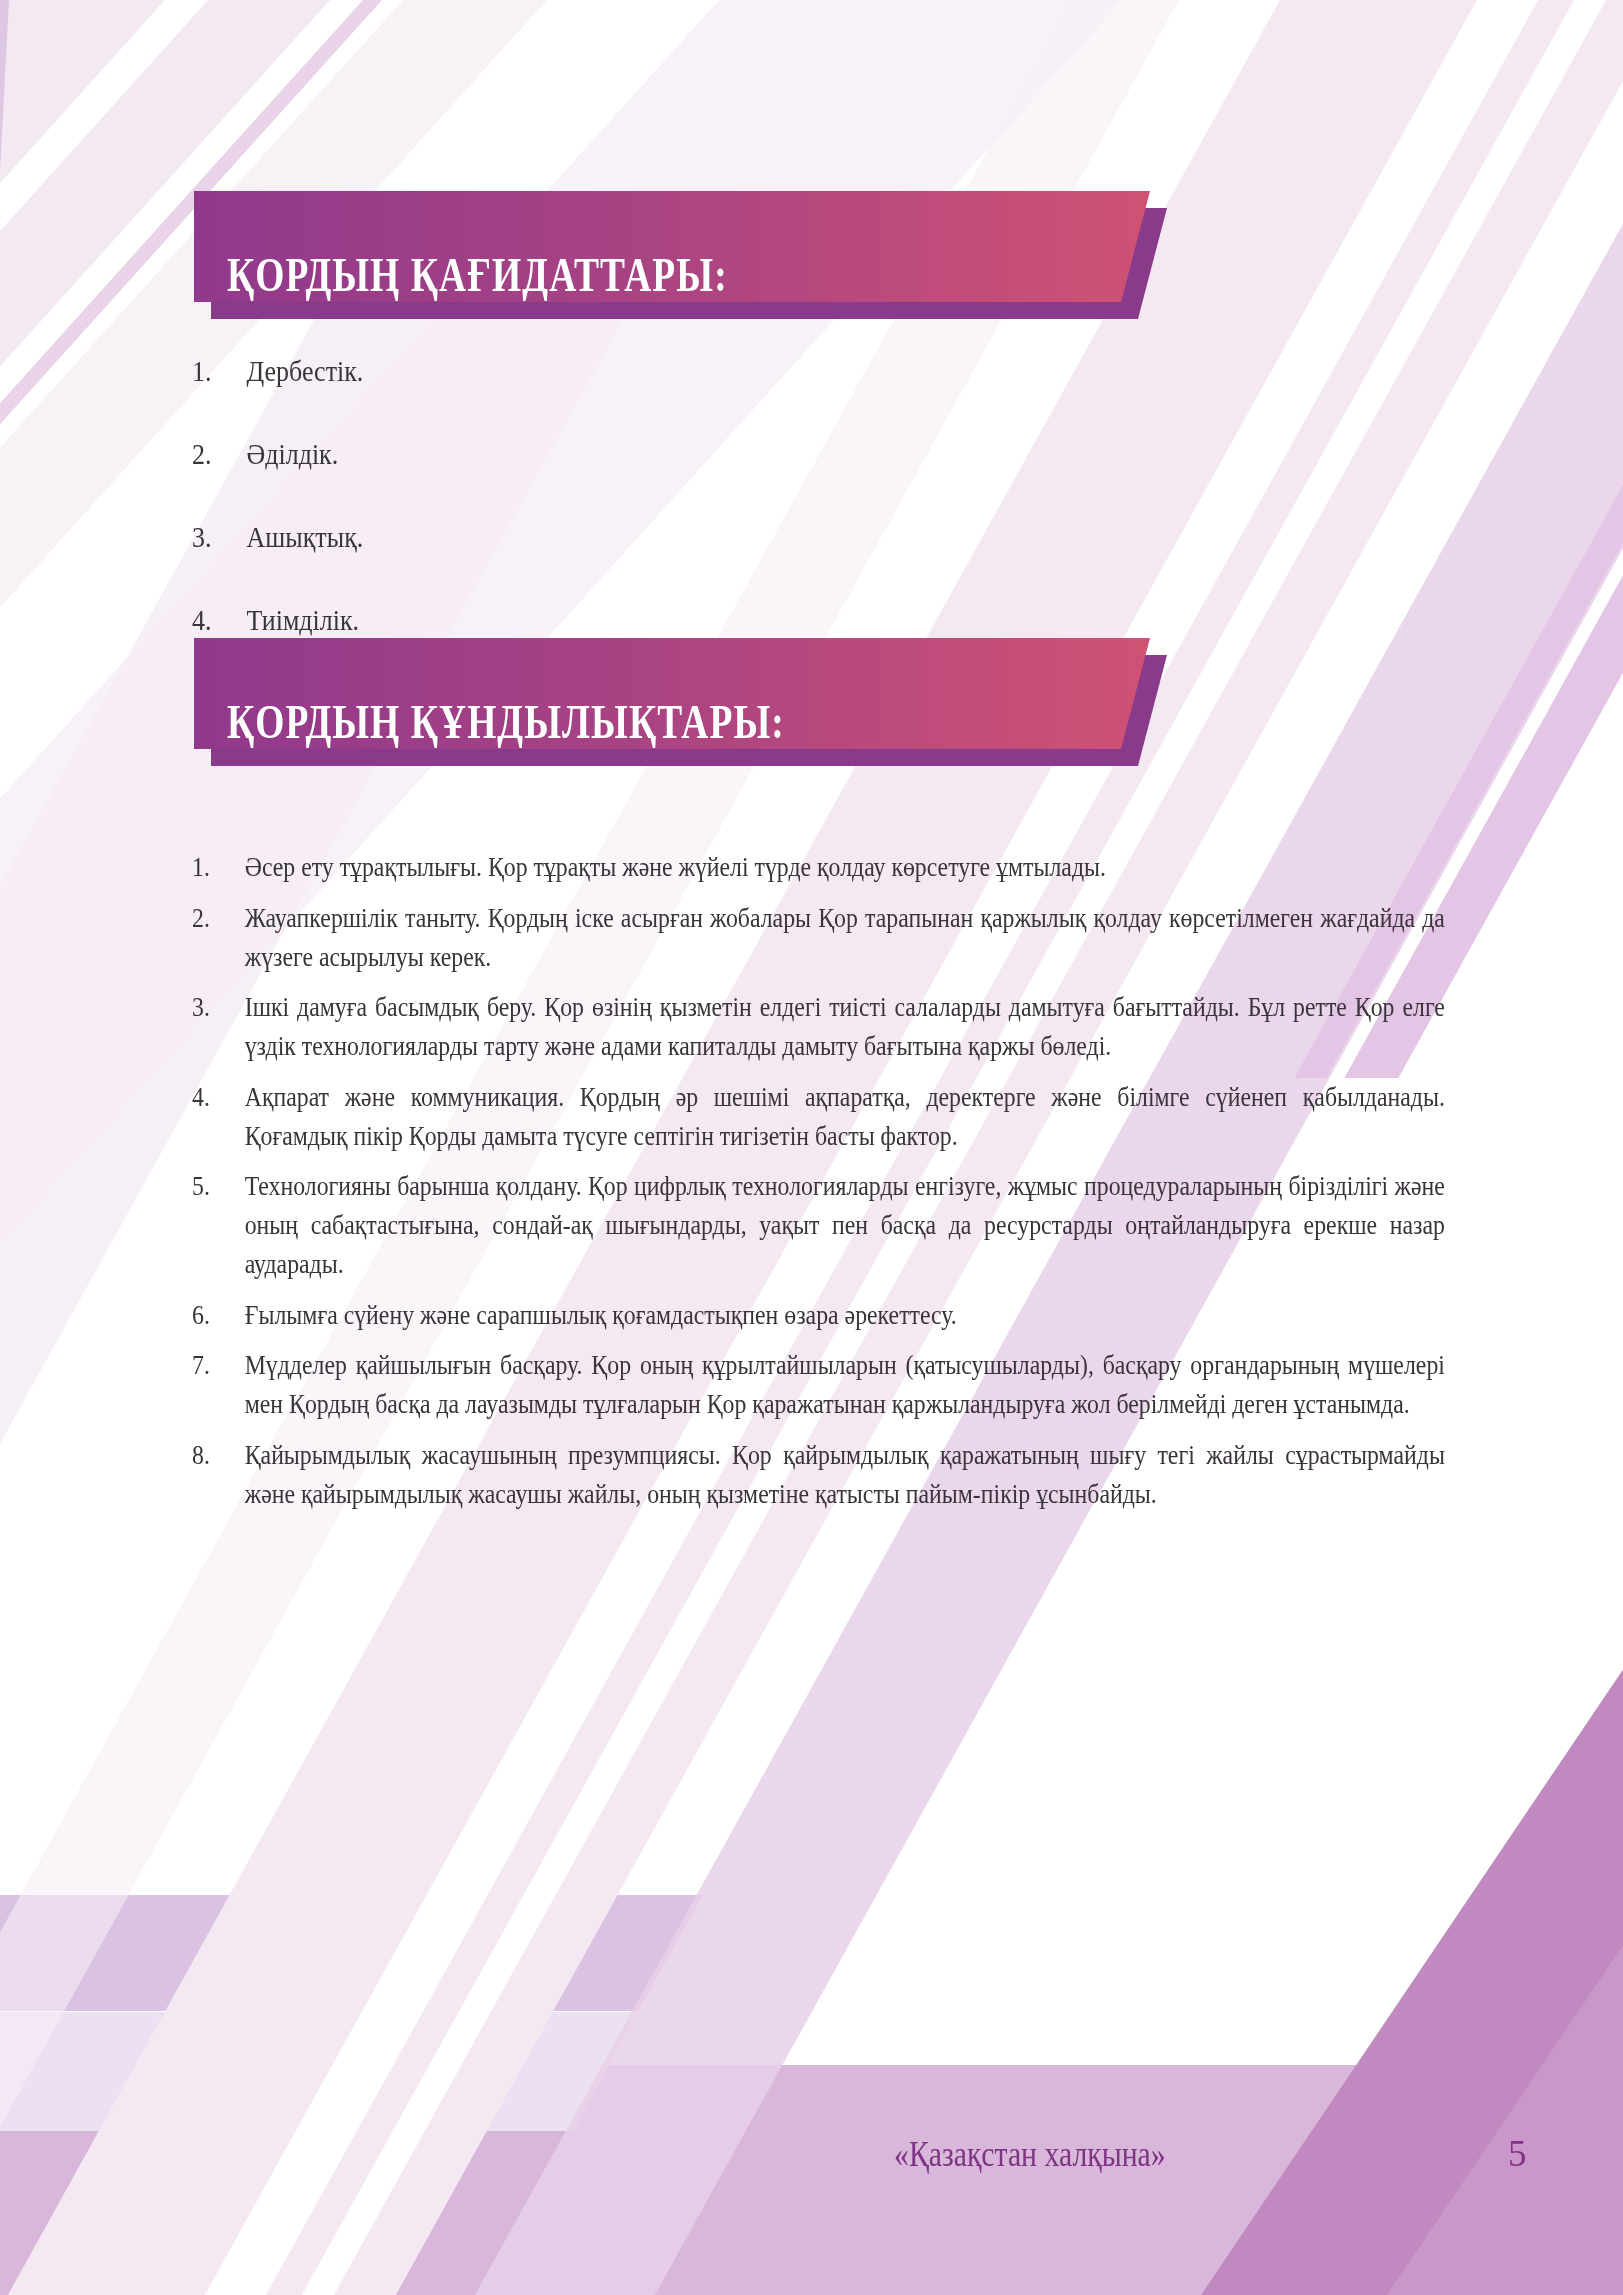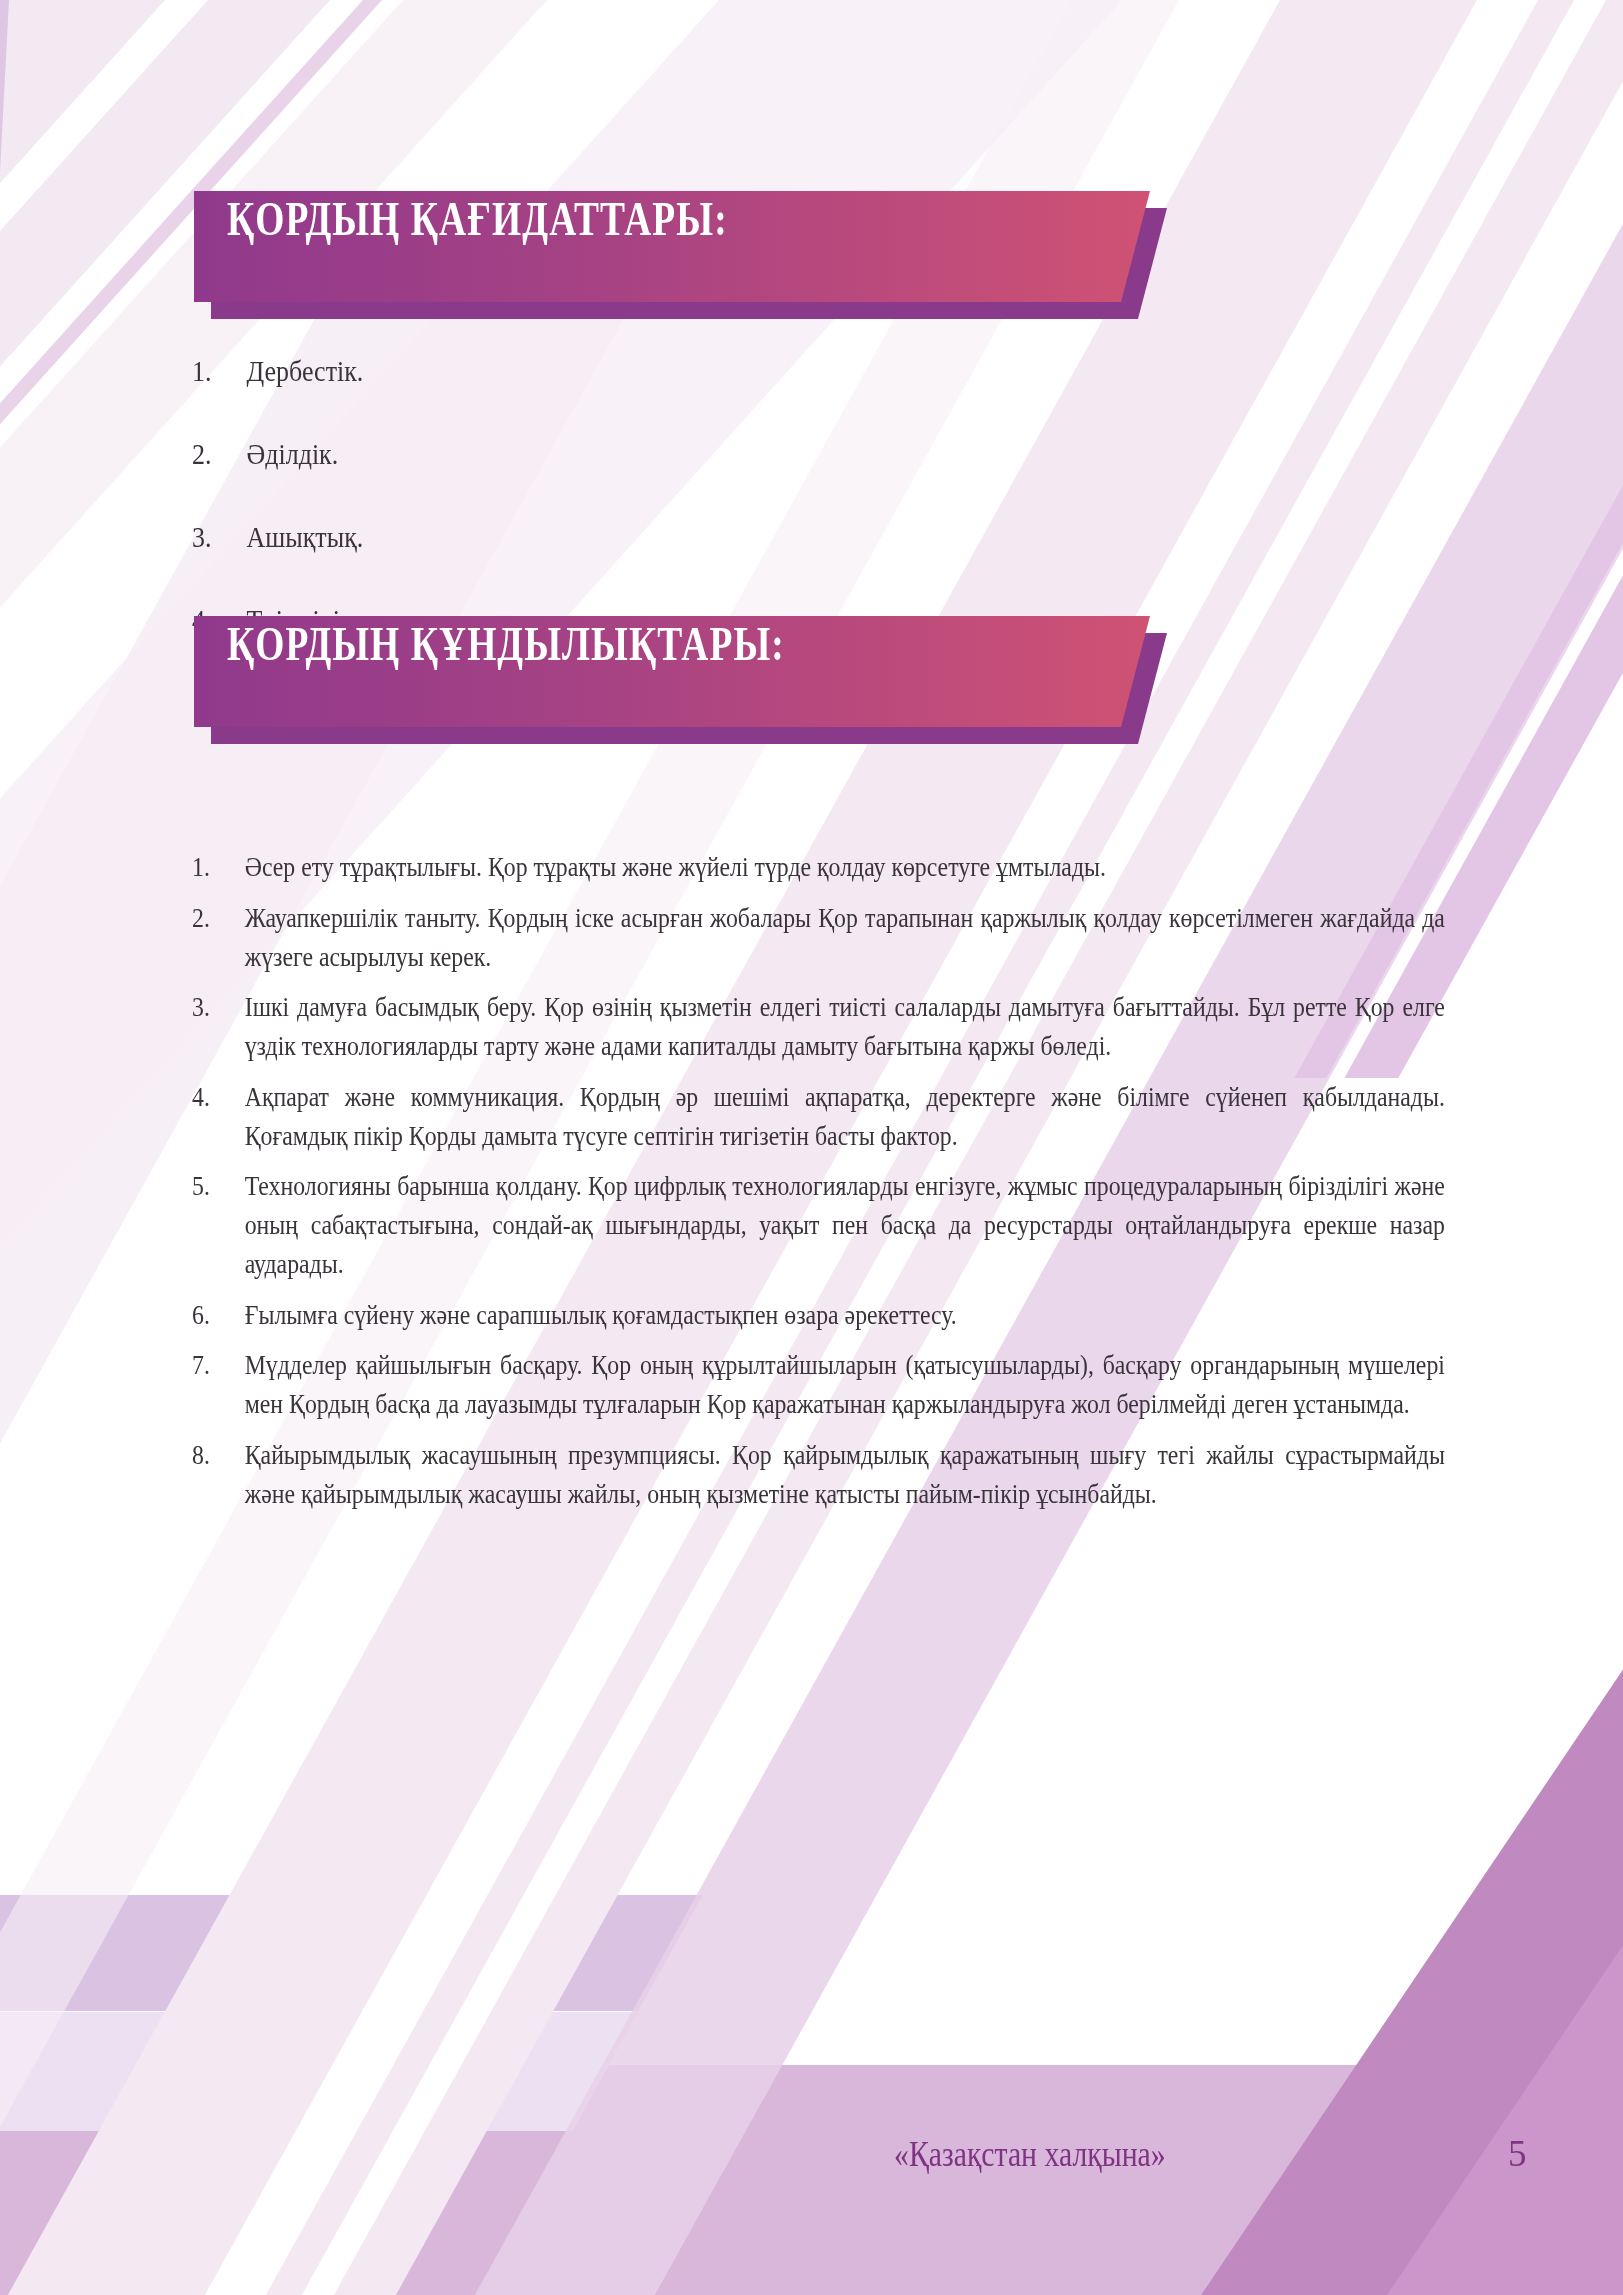--- a/index.html
+++ b/index.html
@@ -22,21 +22,21 @@
   .banner{position:absolute;left:194px;width:956px;height:111px;z-index:10;}
   .banner .shadow{
     position:absolute;inset:0;transform:translate(17px,17px);
     background:#8a3a8a;
     clip-path:polygon(0 0,100% 0,calc(100% - 29px) 100%,0 100%);
   }
   .banner .face{
     position:absolute;inset:0;
     background:linear-gradient(90deg,#90398c 0%,#a84383 45%,#cf5274 100%);
     clip-path:polygon(0 0,100% 0,calc(100% - 29px) 100%,0 100%);
-    display:flex;align-items:flex-start;padding-left:33px;box-sizing:border-box;
+    display:flex;align-items:flex-end;padding-left:33px;box-sizing:border-box;
   }
   .banner .title{
     font-size:48px;font-weight:700;color:#ffffff;margin:0;
     letter-spacing:1.4px;white-space:nowrap;
     transform:scaleX(.78);transform-origin:0 50%;
   }
   
   ol{list-style:none;margin:0;padding:0;}
   .list{position:absolute;z-index:10;color:#39333a;}
   .list li{position:relative;padding-left:62px;}
@@ -114,21 +114,21 @@
     <li>
     <span class="num">3.</span>
     <span class="txt">Ашықтық.</span>
   </li>
     <li>
     <span class="num">4.</span>
     <span class="txt">Тиімділік.</span>
   </li>
   </ol>
 
-<div class="banner" style="top:616px;">
+<div class="banner" style="top:638px;">
   <div class="shadow"></div>
   <div class="face">
     <h1 class="title">ҚОРДЫҢ ҚҰНДЫЛЫҚТАРЫ:</h1>
   </div>
 </div>
 
 <ol class="list list-values">
     <li>
     <span class="num">1.</span>
     <span class="txt">Әсер ету тұрақтылығы. Қор тұрақты және жүйелі түрде қолдау көрсетуге ұмтылады.</span>

